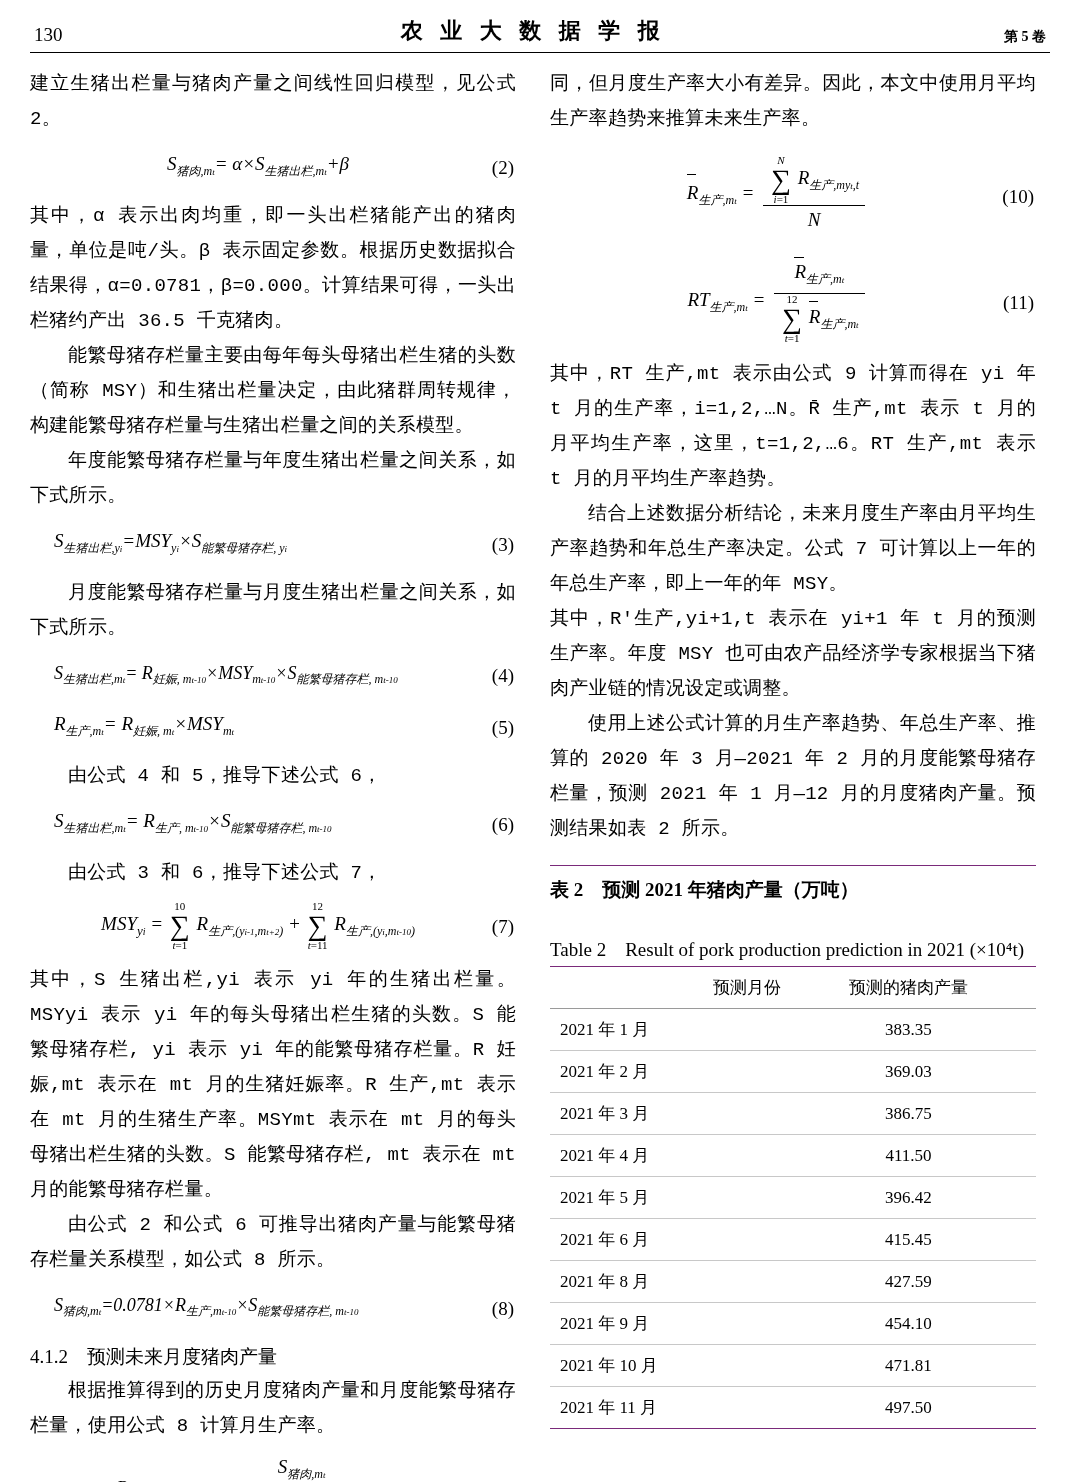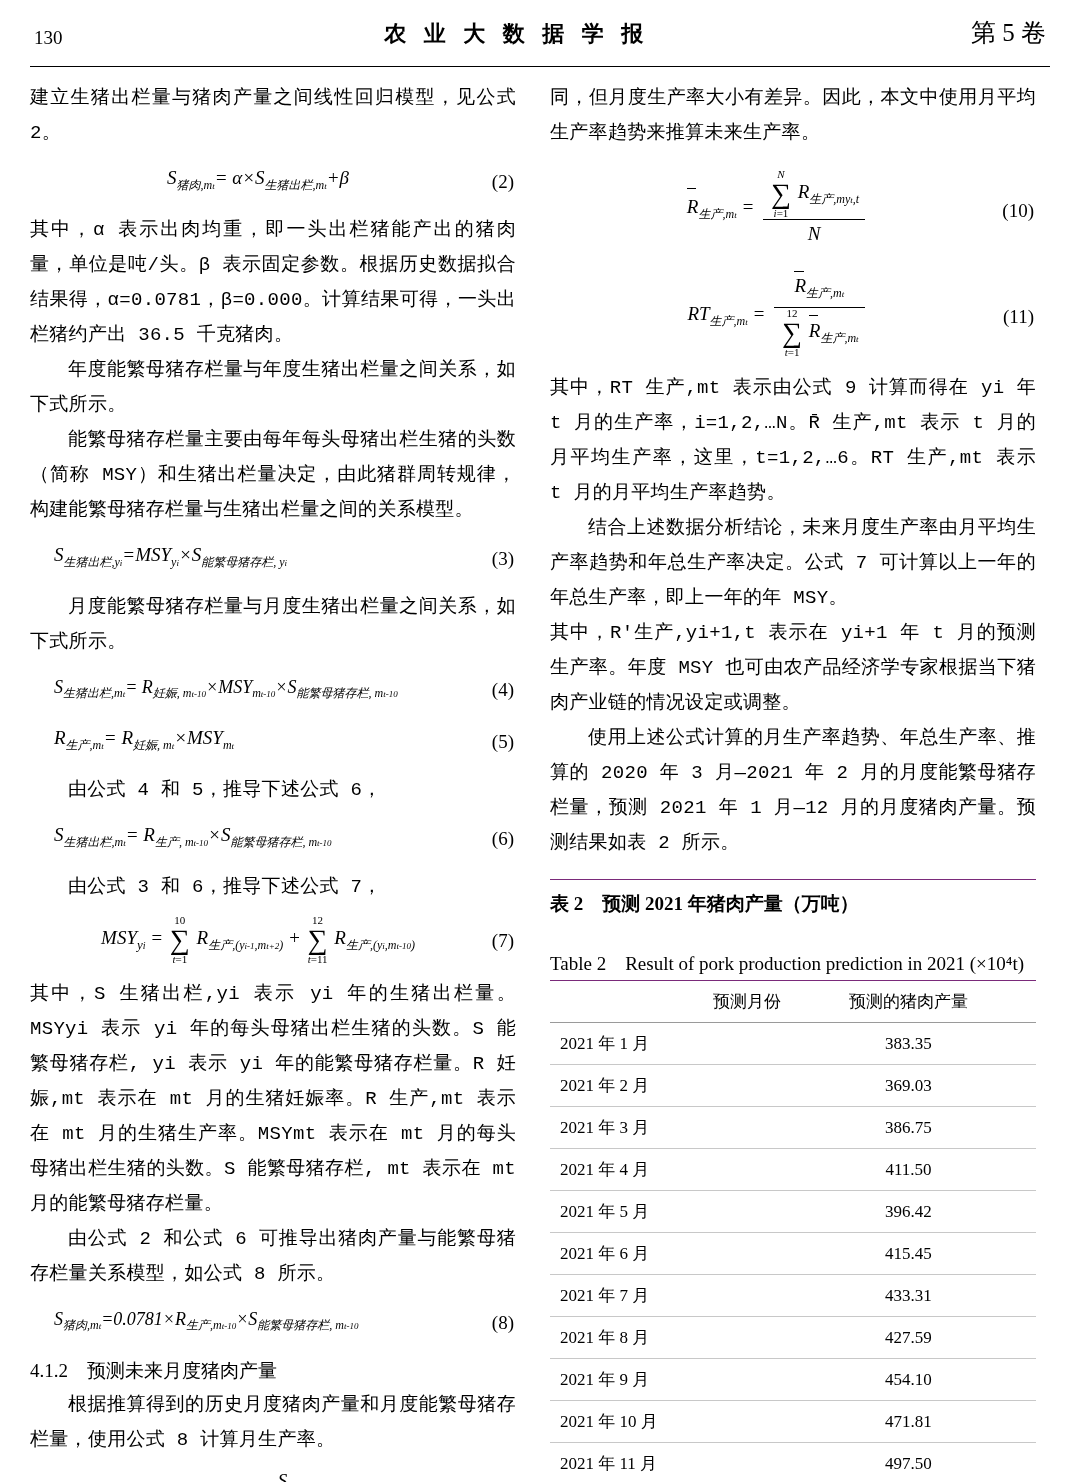--- a/index.html
+++ b/index.html
@@ -12,29 +12,29 @@
   }
   .page {
     position:relative;
     width:1080px; height:1482px;
     box-sizing:border-box;
     padding:16px 30px 10px 30px;
   }
   
   .header {
     display:flex; align-items:flex-end; justify-content:space-between;
-    padding:0 4px 17px 4px;
+    padding:0 4px 6px 4px;
     border-bottom:1.5px solid #000;
   }
   .header .page-num { font-size:19px; }
   .header .journal {
     font-size:22px; font-weight:bold; letter-spacing:6px;
     font-family:"Liberation Serif", serif;
   }
-  .header .vol { font-size:25px; }
+  .header .vol { font-size:14px;font-weight:bold; }
 
   
   .columns {
     display:flex;
     gap:34px;
     margin-top:14px;
   }
   .col { width:486px; }
   .col.right { position:relative; }
 
@@ -149,22 +149,22 @@
       <p class="para">建立生猪出栏量与猪肉产量之间线性回归模型，见公式 2。</p>
 
       <div class="formula">
         <span class="body">
           <span class="it">S</span><span class="subi">猪肉,m<span style="font-size:9px">t</span></span>= <span class="it">α</span>×<span class="it">S</span><span class="subi">生猪出栏,m<span style="font-size:9px">t</span></span>+<span class="it">β</span>
         </span>
         <span class="num">(2)</span>
       </div>
 
       <p class="para">其中，α 表示出肉均重，即一头出栏猪能产出的猪肉量，单位是吨/头。β 表示固定参数。根据历史数据拟合结果得，α=0.0781，β=0.000。计算结果可得，一头出栏猪约产出 36.5 千克猪肉。</p>
+      <p class="para indent">能繁母猪存栏量主要由每年每头母猪出栏生猪的头数（简称 MSY）和生猪出栏量决定，由此猪群周转规律，构建能繁母猪存栏量与生猪出栏量之间的关系模型。</p>
       <p class="para indent">年度能繁母猪存栏量与年度生猪出栏量之间关系，如下式所示。</p>
-      <p class="para indent">能繁母猪存栏量主要由每年每头母猪出栏生猪的头数（简称 MSY）和生猪出栏量决定，由此猪群周转规律，构建能繁母猪存栏量与生猪出栏量之间的关系模型。</p>
 
       <div class="formula">
         <span class="body leftish">
           <span class="it">S</span><span class="subi">生猪出栏,y<span style="font-size:9px">i</span></span>=<span class="it">MSY</span><span class="subi">y<span style="font-size:9px">i</span></span>×<span class="it">S</span><span class="subi">能繁母猪存栏, y<span style="font-size:9px">i</span></span>
         </span>
         <span class="num">(3)</span>
       </div>
 
       <p class="para indent">月度能繁母猪存栏量与月度生猪出栏量之间关系，如下式所示。</p>
 
@@ -305,24 +305,20 @@
               </tr>
             <tr>
                 <td>2021 年 5 月</td>
                 <td class="c2">396.42</td>
               </tr>
             <tr>
                 <td>2021 年 6 月</td>
                 <td class="c2">415.45</td>
               </tr>
             <tr>
-                <td>2021 年 7 月</td>
-                <td class="c2">433.31</td>
-              </tr>
-            <tr>
                 <td>2021 年 8 月</td>
                 <td class="c2">427.59</td>
               </tr>
             <tr>
                 <td>2021 年 9 月</td>
                 <td class="c2">454.10</td>
               </tr>
             <tr>
                 <td>2021 年 10 月</td>
                 <td class="c2">471.81</td>

